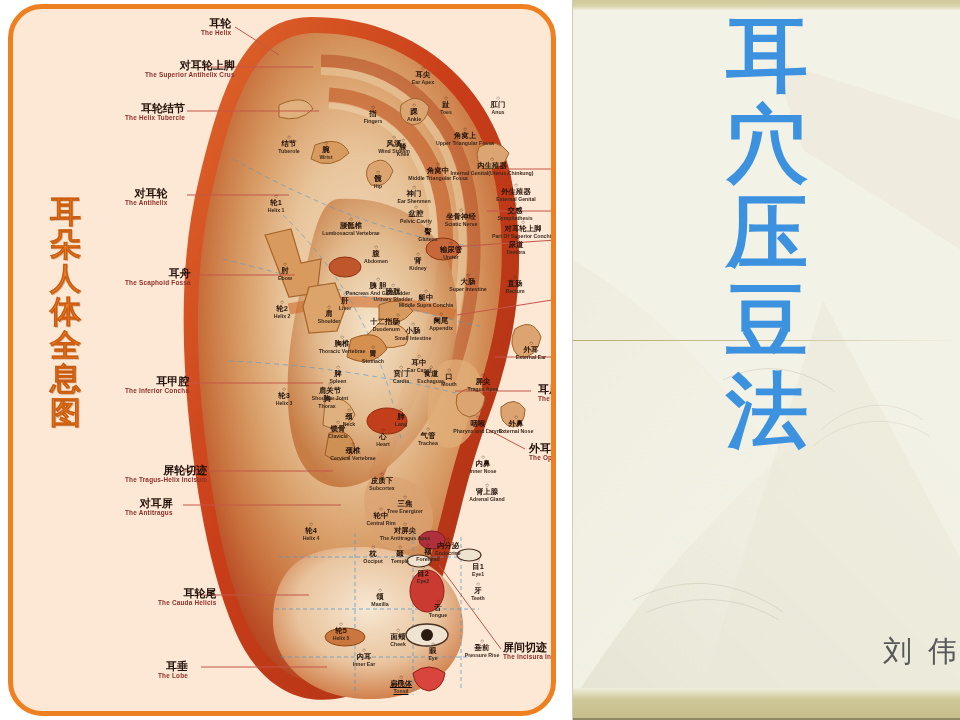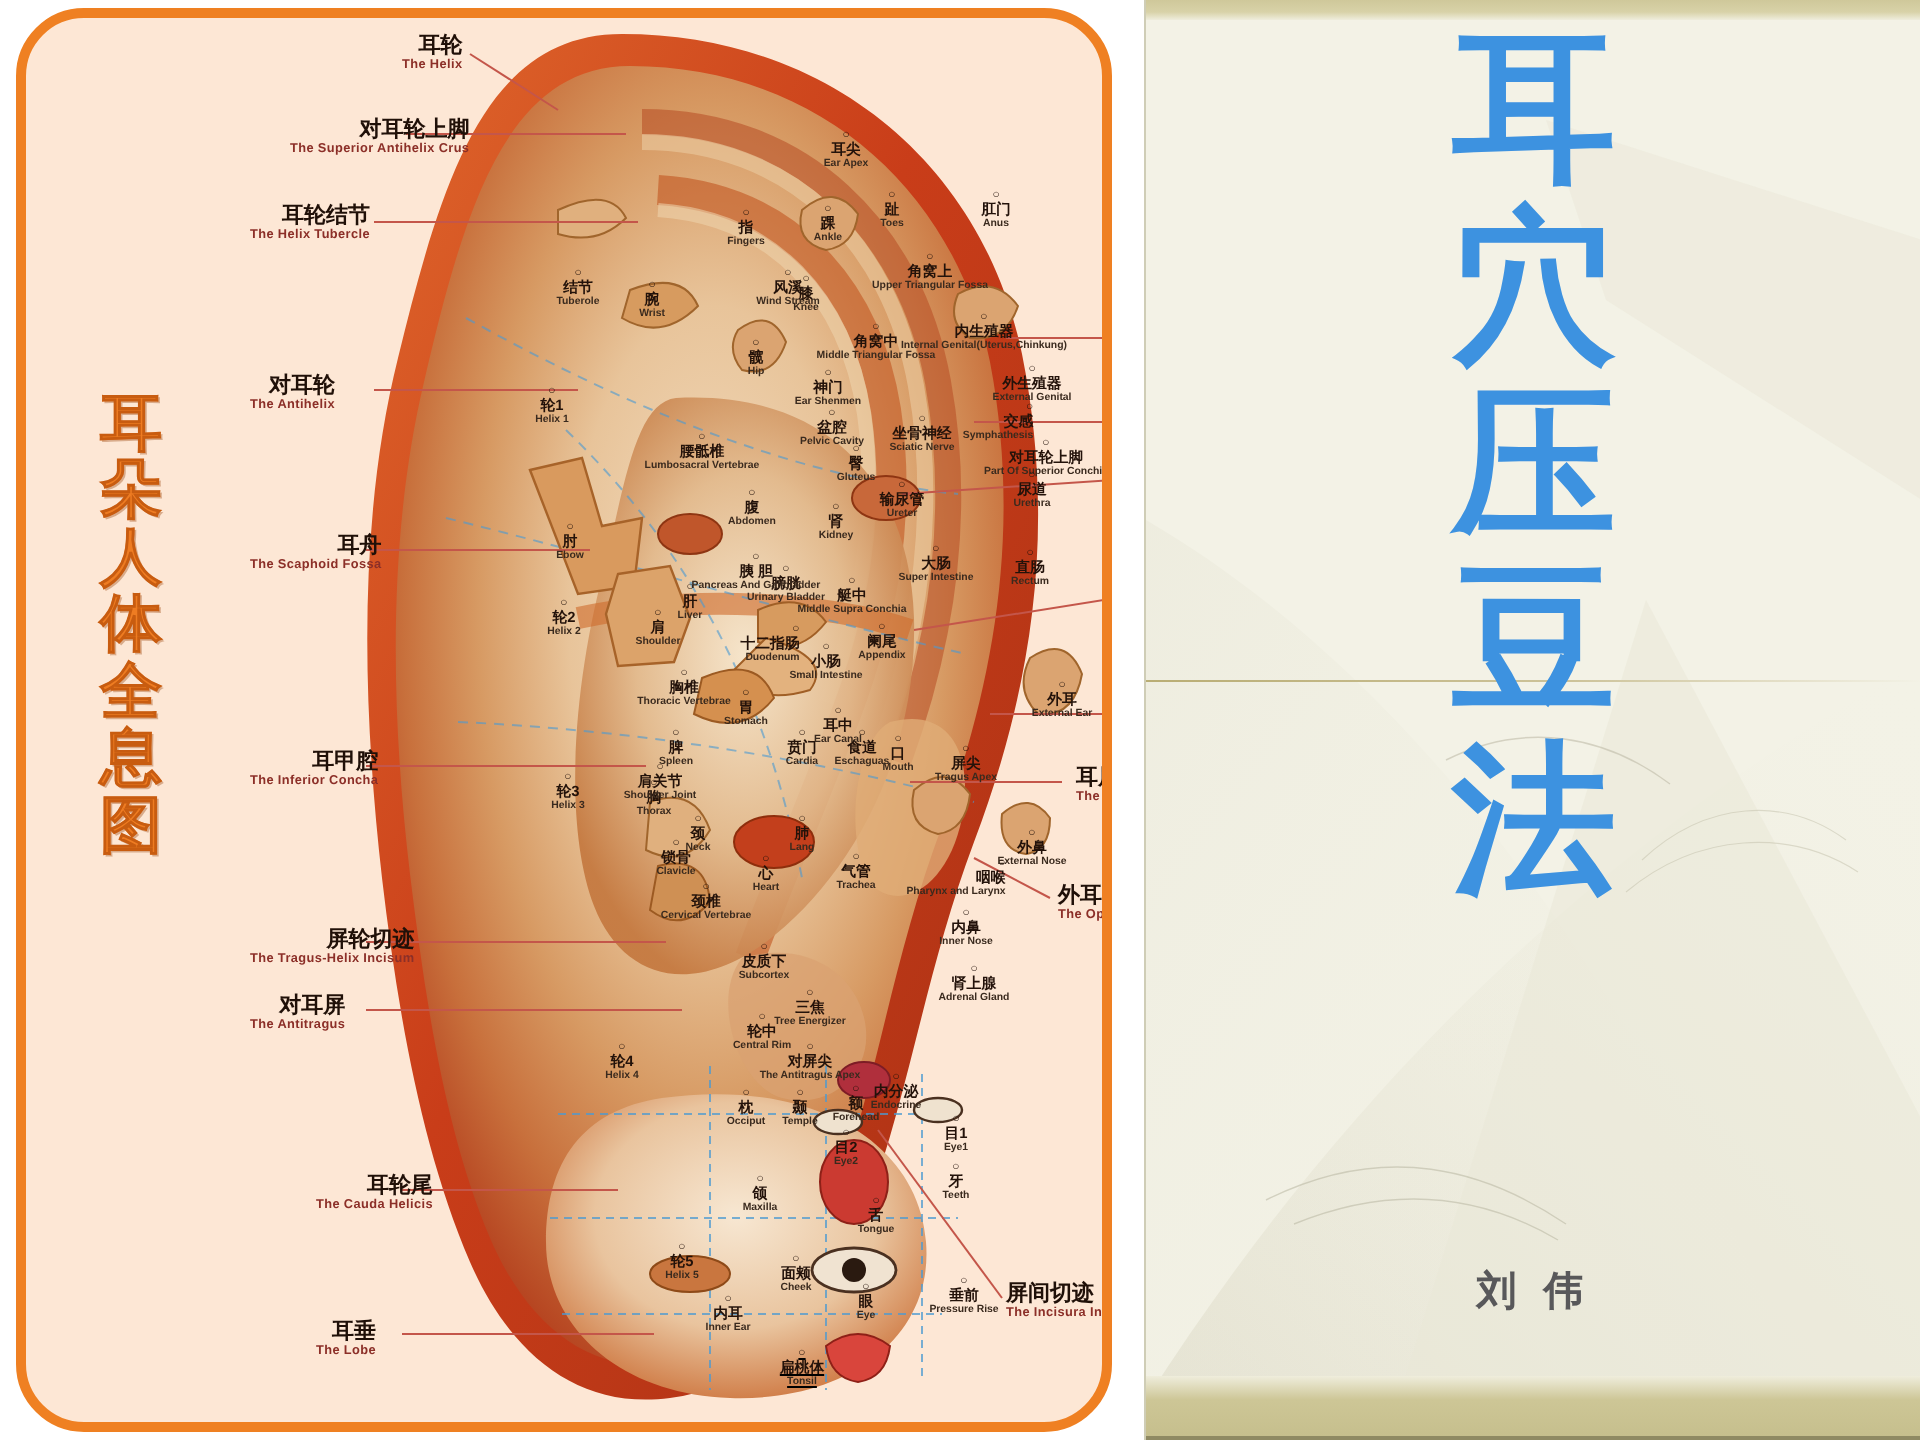--- a/index.html
+++ b/index.html
@@ -79,22 +79,22 @@
     font-weight:bold;
     font-family:"DejaVu Serif","Liberation Serif",serif;
     letter-spacing:0;
   }
   .rtitle span{display:block;}
   .org{
     position:absolute;left:0;right:0;top:562px;text-align:center;
     font-size:26px;color:#58585a;font-weight:bold;letter-spacing:2px;
   }
   .author{
-    position:absolute;left:0;right:0;top:632px;text-align:center;
-    font-size:20px;color:#58585a;font-weight:bold;letter-spacing:4px;
+    position:absolute;left:0;right:0;top:632px;text-align:right;
+    font-size:29px;color:#58585a;font-weight:normal;letter-spacing:4px;
   }
 </style>
 </head>
 <body>
 
 <div class="slide">
 
   <div class="left-panel">
     <div class="left-card">
 
@@ -377,21 +377,21 @@
             <div class="pt" style="left: 333px; top: 195px;">
               <span class="dot">○</span>
               <span class="cn">盆腔</span>
               <span class="en">Pelvic Cavity</span>
             </div>
             <div class="pt" style="left: 378px; top: 198px;">
               <span class="dot">○</span>
               <span class="cn">坐骨神经</span>
               <span class="en">Sciatic Nerve</span>
             </div>
-            <div class="pt" style="left: 416px; top: 192px; text-align: right;">
+            <div class="pt" style="left: 432px; top: 192px;">
               <span class="dot">○</span>
               <span class="cn">交感</span>
               <span class="en">Symphathesis</span>
             </div>
             <div class="pt" style="left: 345px; top: 213px;">
               <span class="dot">○</span>
               <span class="cn">臀</span>
               <span class="en">Gluteus</span>
             </div>
             <div class="pt" style="left: 440px; top: 210px;">
@@ -547,21 +547,21 @@
             <div class="pt" style="left: 300px; top: 418px;">
               <span class="dot">○</span>
               <span class="cn">心</span>
               <span class="en">Heart</span>
             </div>
             <div class="pt" style="left: 345px; top: 417px;">
               <span class="dot">○</span>
               <span class="cn">气管</span>
               <span class="en">Trachea</span>
             </div>
-            <div class="pt" style="left: 395px; top: 420px; text-align: right;">
+            <div class="pt" style="left: 395px; top: 405px;">
               <span class="dot">○</span>
               <span class="cn">咽喉</span>
               <span class="en">Pharynx and Larynx</span>
             </div>
             <div class="pt" style="left: 433px; top: 405px;">
               <span class="dot">○</span>
               <span class="cn">外鼻</span>
               <span class="en">External Nose</span>
             </div>
             <div class="pt" style="left: 266px; top: 398px;">

